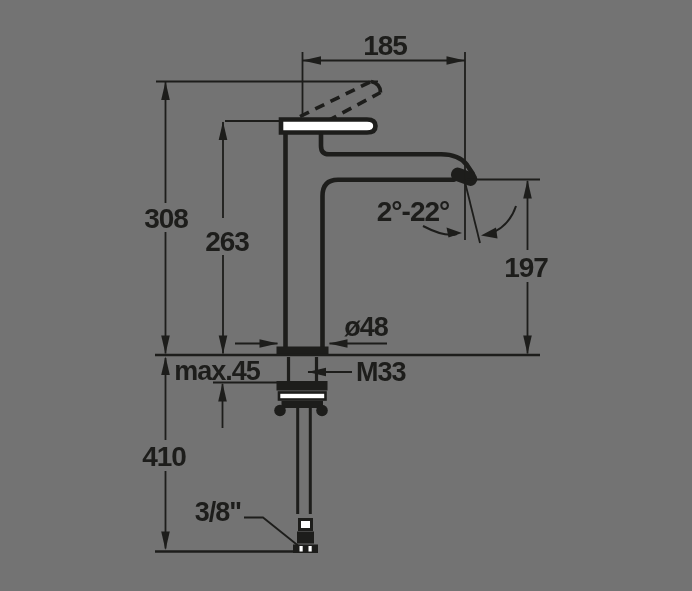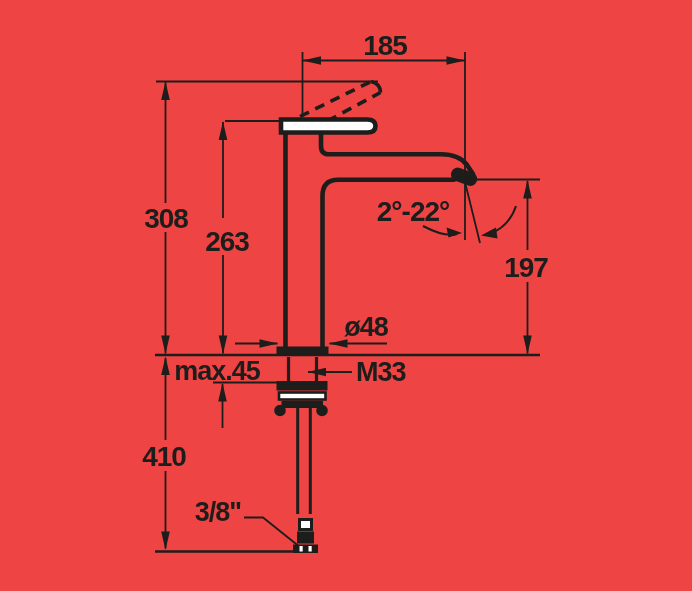--- a/index.html
+++ b/index.html
@@ -1,16 +1,16 @@
 <!DOCTYPE html>
 <html><head>
 <meta charset="utf-8">
 <style>
   html,body{margin:0;padding:0;background:#ffffff;}
-  .canvas{position:relative;width:692px;height:591px;background:#ef4444;overflow:hidden;}
+  .canvas{position:relative;width:692px;height:591px;background:#737373;overflow:hidden;}
   svg{position:absolute;left:0;top:0;}
   .outline{fill:none;stroke:#1d1d1b;stroke-width:4.6;stroke-linecap:round;}
   .thin{fill:none;stroke:#1d1d1b;stroke-width:1.8;}
   .plane{fill:none;stroke:#1d1d1b;stroke-width:2.4;}
   .arc{fill:none;stroke:#1d1d1b;stroke-width:2;}
   .solid{fill:#1d1d1b;stroke:none;}
   .dashed{fill:none;stroke:#1d1d1b;stroke-width:3.6;stroke-dasharray:10 7;}
   .cap{fill:none;stroke:#1d1d1b;stroke-width:3.6;}
   .mid{fill:none;stroke:#1d1d1b;stroke-width:3.2;}
   .tube{fill:none;stroke:#1d1d1b;stroke-width:3;}

